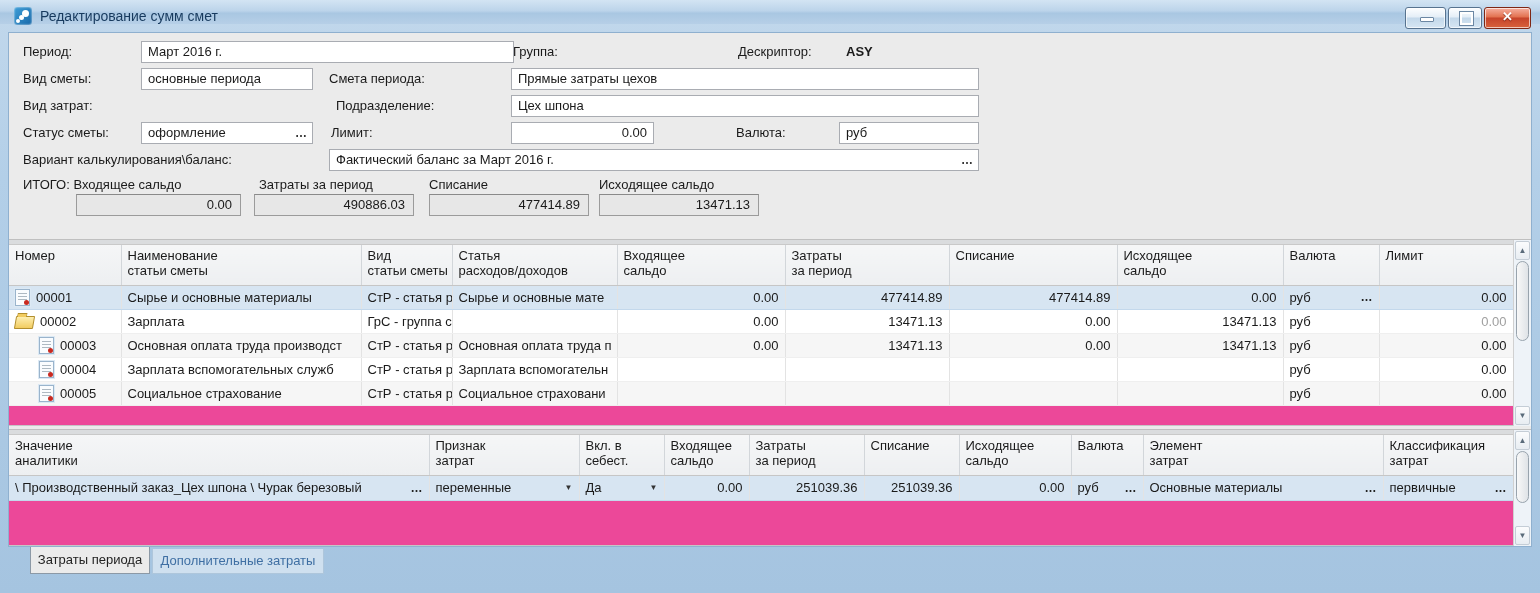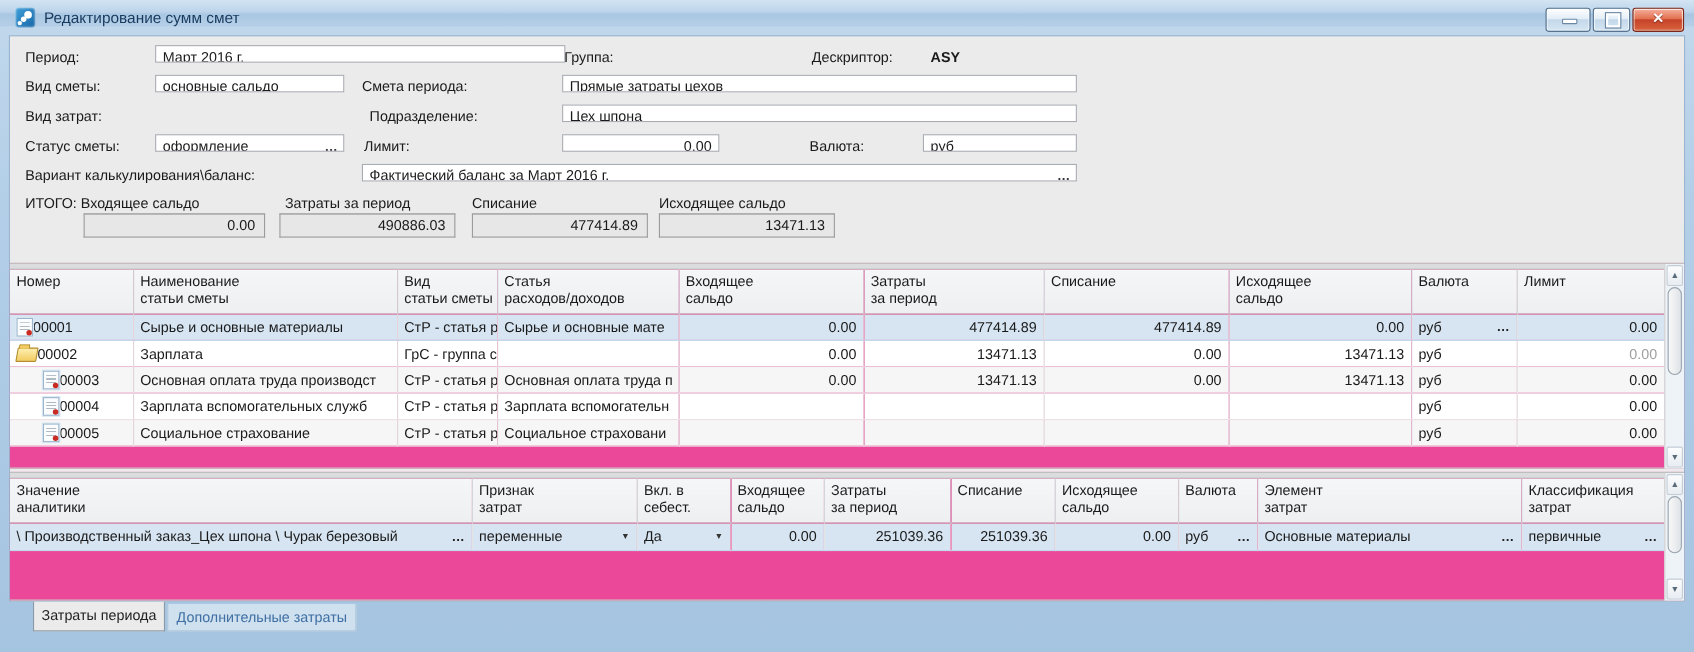--- a/index.html
+++ b/index.html
@@ -30,21 +30,21 @@
   .winbtn .bar{position:absolute;left:50%;top:9px;width:12px;height:3px;margin-left:-6px;
     background:#fff;border:1px solid #6b87a3;border-radius:1px;}
   .winbtn .box{position:absolute;left:50%;top:4px;width:9px;height:9px;margin-left:-5px;
     border:2px solid #fff;outline:1px solid #6b87a3;background:transparent;}
   .winbtn.close .x{position:absolute;width:100%;text-align:center;top:1px;color:#fff;
     font-size:13px;font-weight:bold;text-shadow:0 1px 1px #7e2715;}
   
   .content{position:absolute;left:8px;top:32px;width:1524px;height:515px;
     background:#ebebeb;border:1px solid #8fb0cf;box-sizing:border-box;}
   .lbl{position:absolute;font-size:13px;white-space:nowrap;}
-  .tb{position:absolute;height:16px;background:#fff;border:1px solid #a9acb2;
+  .tb{position:absolute;height:22px;background:#fff;border:1px solid #a9acb2;
     box-sizing:border-box;font-size:13px;line-height:20px;padding:0 6px;
     white-space:nowrap;overflow:hidden;}
   .tb.num{text-align:right;}
   .tb .ell{position:absolute;right:5px;top:0;font-weight:bold;font-size:12px;color:#333;cursor:pointer;}
   .sunken{position:absolute;height:22px;background:#e7e7e7;border:1px solid #9b9b9b;
     border-top-color:#8a8a8a;box-sizing:border-box;font-size:13px;line-height:20px;
     text-align:right;padding:0 8px;}
   
   .grid{position:absolute;left:0;width:1522px;background:#ec4899;
     border-top:1px solid #bfbfbf;border-bottom:1px solid #c6c6c6;box-sizing:border-box;}
@@ -56,21 +56,21 @@
   th .l2{display:block;}
   td{font-size:13px;padding:0 6px;border-right:1px solid #e3e3e3;border-bottom:1px solid #efefef;
     white-space:nowrap;overflow:hidden;background:#fff;}
   tr.alt td{background:#f6f6f6;}
   tr.sel td{background:#d7e5f2;border-bottom-color:#c3d8ec;}
   td.r{text-align:right;}
   td .dimtext{color:#a0a0a0;}
   .cellflex{display:flex;align-items:center;justify-content:space-between;}
   .ellbtn{font-weight:bold;font-size:12px;color:#222;cursor:pointer;padding-left:4px;}
   .ddarrow{font-size:8px;color:#333;cursor:pointer;padding-left:4px;}
-  .numcell{display:flex;align-items:center;}
+  .numcell{display:flex;align-items:center;gap:6px;}
   .numcell.indent{padding-left:24px;}
   .doc-icon{width:13px;height:15px;background:#fafcfe;border:1px solid #9ab4cc;
     position:relative;display:inline-block;flex:0 0 auto;box-shadow:0 0 0 1px #dce9f4;}
   .doc-icon:before{content:"";position:absolute;left:2px;right:2px;top:3px;height:8px;
     background:repeating-linear-gradient(180deg,#aeb9c2 0 1px,transparent 1px 3px);}
   .doc-icon:after{content:"";position:absolute;right:0px;bottom:0px;width:5px;height:5px;
     border-radius:50%;background:#c92a21;}
   .folder-icon{width:17px;height:11px;margin-top:3px;position:relative;display:inline-block;flex:0 0 auto;
     background:linear-gradient(180deg,#fdeeb0,#f2cc60);border:1px solid #b28e2d;
     border-radius:1px;transform:skewX(-10deg);}
@@ -115,21 +115,21 @@
 
 <div class="content">
 
   <span class="lbl" style="left:14px;top:11px;">Период:</span>
   <div class="tb" style="left:132px;top:8px;width:373px;">Март 2016 г.</div>
   <span class="lbl" style="left:504px;top:11px;">Группа:</span>
   <span class="lbl" style="left:729px;top:11px;">Дескриптор:</span>
   <span class="lbl" style="left:837px;top:11px;font-weight:bold;">ASY</span>
 
   <span class="lbl" style="left:14px;top:38px;">Вид сметы:</span>
-  <div class="tb" style="left:132px;top:35px;width:172px;">основные сальдо</div>
+  <div class="tb" style="left:132px;top:35px;width:172px;">основные периода</div>
   <span class="lbl" style="left:320px;top:38px;">Смета периода:</span>
   <div class="tb" style="left:502px;top:35px;width:468px;">Прямые затраты цехов</div>
 
   <span class="lbl" style="left:14px;top:65px;text-align:center;">Вид затрат:</span>
   <span class="lbl" style="left:327px;top:65px;">Подразделение:</span>
   <div class="tb" style="left:502px;top:62px;width:468px;">Цех шпона</div>
 
   <span class="lbl" style="left:14px;top:92px;">Статус сметы:</span>
   <div class="tb" style="left:132px;top:89px;width:172px;">
     <span>оформление</span>

